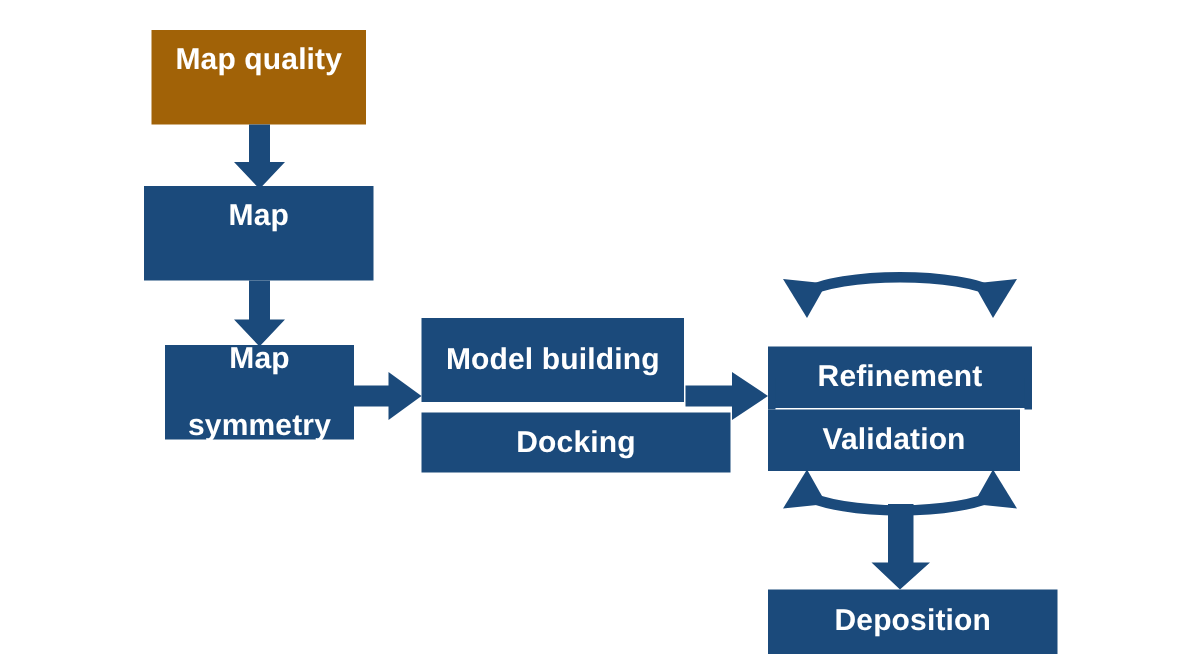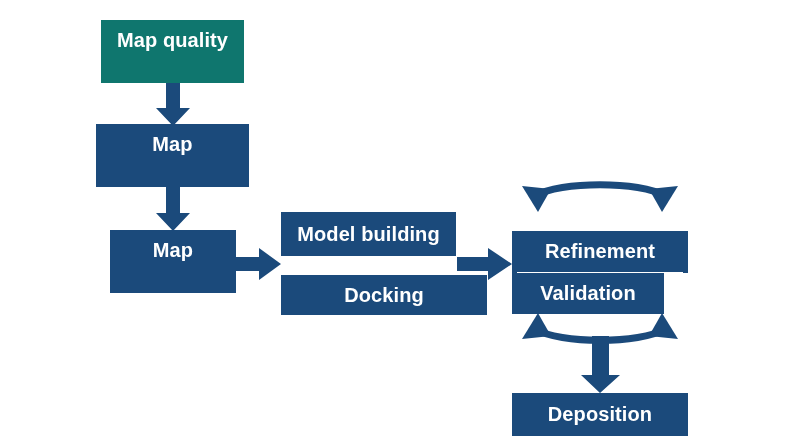--- a/index.html
+++ b/index.html
@@ -59,52 +59,52 @@
     stroke: #1B4A7B;
     stroke-width: 7;
     stroke-linecap: butt;
   }
 </style>
 </head>
 <body>
 
 <div id="canvas" style="background: rgb(255, 255, 255);">
 
-  <div class="node" style="left: 101px; top: 20px; width: 143px; height: 63px; background: #0f766e; color: rgb(255, 255, 255);">
+  <div class="node" style="left: 101px; top: 20px; width: 143px; height: 63px; background: #a16207; color: rgb(255, 255, 255);">
     <span><span>Map quality</span><br></span>
   </div>
 
   <div class="node" style="left: 96px; top: 124px; width: 153px; height: 63px; background: rgb(27, 74, 123); color: rgb(255, 255, 255);">
     <span><span>Map</span><br></span>
   </div>
 
   <div class="node" style="left: 110px; top: 230px; width: 126px; height: 63px; background: rgb(27, 74, 123); color: rgb(255, 255, 255);">
-    <span><span>Map</span><br></span>
+    <span><span>Map</span><br><span>symmetry</span></span>
   </div>
 
-  <div class="node" style="left: 281px; top: 212px; width: 175px; height: 44px; background: rgb(27, 74, 123); color: rgb(255, 255, 255);">
+  <div class="node" style="left: 281px; top: 212px; width: 175px; height: 56px; background: rgb(27, 74, 123); color: rgb(255, 255, 255);">
     <span>Model building</span>
   </div>
 
   <div class="node" style="left: 281px; top: 275px; width: 206px; height: 40px; background: rgb(27, 74, 123); color: rgb(255, 255, 255);">
     <span>Docking</span>
   </div>
 
   <div class="node" style="left: 512px; top: 211px; width: 176px; height: 41px; background: rgb(27, 74, 123); color: rgb(255, 255, 255); margin-top: 20px;">
     <span>Refinement</span>
   </div>
 
-  <div class="node" style="left: 512px; top: 273px; width: 152px; height: 41px; background: rgb(27, 74, 123); color: rgb(255, 255, 255);">
+  <div class="node" style="left: 512px; top: 273px; width: 168px; height: 41px; background: rgb(27, 74, 123); color: rgb(255, 255, 255);">
     <span>Validation</span>
   </div>
 
   <div class="rail" style="left: 512px; top: 252px; width: 5px; height: 21px; background: rgb(27, 74, 123);"></div>
   <div class="rail" style="left: 683px; top: 252px; width: 5px; height: 21px; background: rgb(27, 74, 123);"></div>
 
-  <div class="node" style="left: 512px; top: 393px; width: 176px; height: 43px; background: rgb(27, 74, 123); color: rgb(255, 255, 255);">
+  <div class="node" style="left: 512px; top: 393px; width: 193px; height: 43px; background: rgb(27, 74, 123); color: rgb(255, 255, 255);">
     <span>Deposition</span>
   </div>
 
   <svg class="arrows" viewBox="0 0 800 443">
 
     <g>
       <polygon class="arrow-shape" points="166,83 180,83 180,108 190,108 173,126 156,108 166,108" style="fill: rgb(27, 74, 123);"></polygon>
     </g>
 
     <g>

